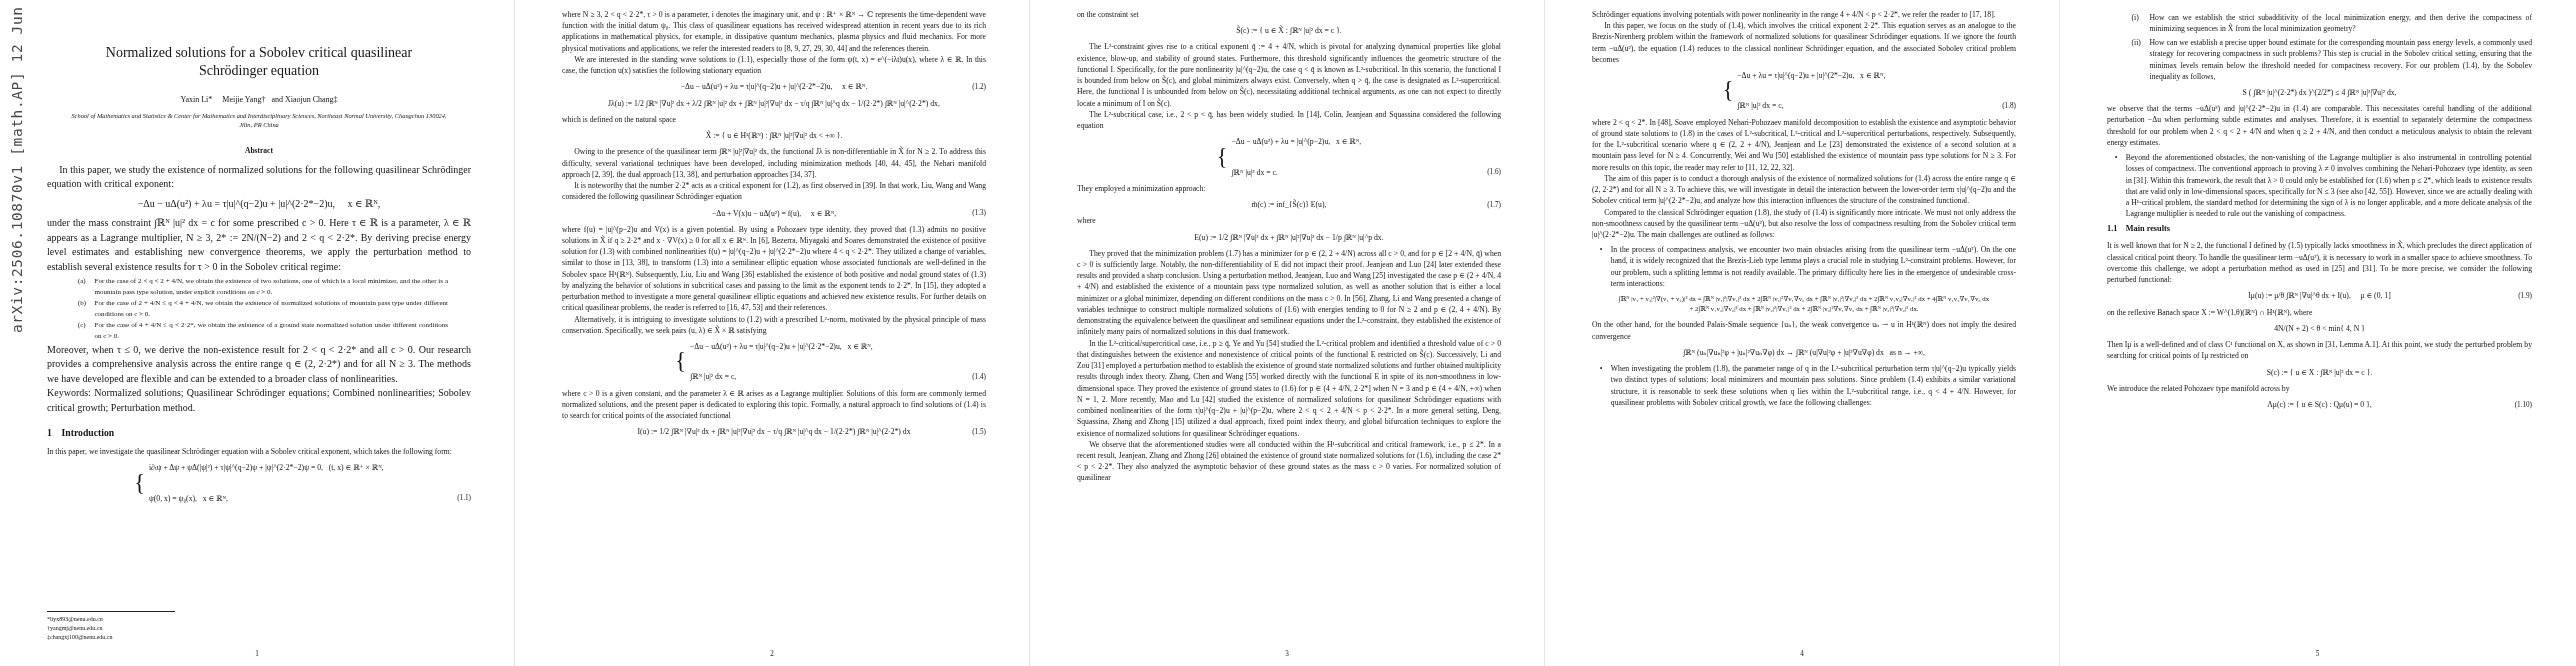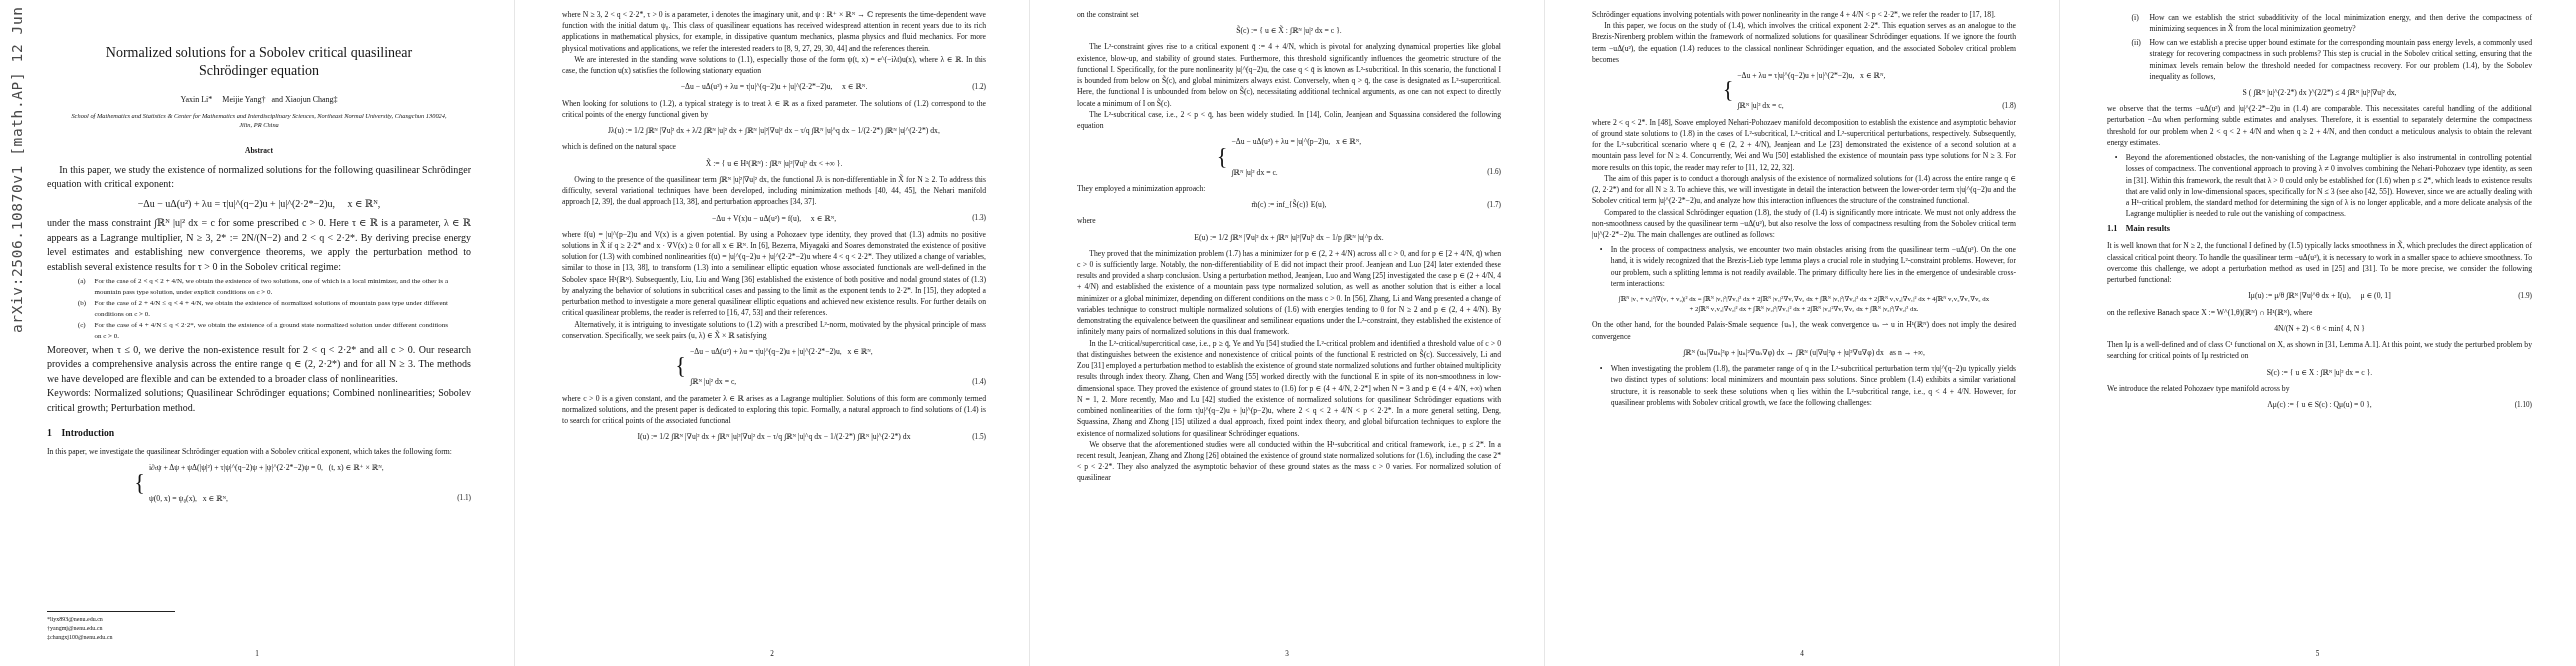--- a/index.html
+++ b/index.html
@@ -129,33 +129,33 @@
   </div>
   <div class="page">
     <div class="flow">
         <p class="para noind">where N ≥ 3, 2 &lt; q &lt; 2·2*, τ &gt; 0 is a parameter, i denotes the imaginary unit, and ψ : ℝ⁺ × ℝᴺ → ℂ represents the time-dependent wave function with the initial datum ψ₀. This class of quasilinear equations has received widespread attention in recent years due to its rich applications in mathematical physics, for example, in dissipative quantum mechanics, plasma physics and fluid mechanics. For more physical motivations and applications, we refer the interested readers to [8, 9, 27, 29, 30, 44] and the references therein.</p>
         <p class="para ">We are interested in the standing wave solutions to (1.1), especially those of the form ψ(t, x) = e^(−iλt)u(x), where λ ∈ ℝ. In this case, the function u(x) satisfies the following stationary equation</p>
         <div class="eq ">
           <span class="sp"></span>
           <span class="body">−Δu − uΔ(u²) + λu = τ|u|^(q−2)u + |u|^(2·2*−2)u,  x ∈ ℝᴺ.</span>
           <span class="tag">(1.2)</span>
         </div>
-        <p class="para noind">When looking for solutions to (1.2), a typical strategy is to treat λ ∈ ℝ as a fixed parameter. The solutions of (1.2) correspond to the critical points of the energy functional given by</p>
         <div class="eq ">
           <span class="sp"></span>
           <span class="body">Jλ(u) := 1/2 ∫ℝᴺ |∇u|² dx + λ/2 ∫ℝᴺ |u|² dx + ∫ℝᴺ |u|²|∇u|² dx − τ/q ∫ℝᴺ |u|^q dx − 1/(2·2*) ∫ℝᴺ |u|^(2·2*) dx,</span>
           <span class="tag"></span>
         </div>
         <p class="para noind">which is defined on the natural space</p>
         <div class="eq ">
           <span class="sp"></span>
           <span class="body">X̃ := { u ∈ H¹(ℝᴺ) : ∫ℝᴺ |u|²|∇u|² dx &lt; +∞ }.</span>
           <span class="tag"></span>
         </div>
         <p class="para ">Owing to the presence of the quasilinear term ∫ℝᴺ |u|²|∇u|² dx, the functional Jλ is non-differentiable in X̃ for N ≥ 2. To address this difficulty, several variational techniques have been developed, including minimization methods [40, 44, 45], the Nehari manifold approach [2, 39], the dual approach [13, 38], and perturbation approaches [34, 37].</p>
+        <p class="para ">It is noteworthy that the number 2·2* acts as a critical exponent for (1.2), as first observed in [39]. In that work, Liu, Wang and Wang considered the following quasilinear Schrödinger equation</p>
         <div class="eq ">
           <span class="sp"></span>
           <span class="body">−Δu + V(x)u − uΔ(u²) = f(u),  x ∈ ℝᴺ,</span>
           <span class="tag">(1.3)</span>
         </div>
         <p class="para noind">where f(u) = |u|^(p−2)u and V(x) is a given potential. By using a Pohozaev type identity, they proved that (1.3) admits no positive solutions in X̃ if q ≥ 2·2* and x · ∇V(x) ≥ 0 for all x ∈ ℝᴺ. In [6], Bezerra, Miyagaki and Soares demonstrated the existence of positive solution for (1.3) with combined nonlinearities f(u) = |u|^(q−2)u + |u|^(2·2*−2)u where 4 &lt; q &lt; 2·2*. They utilized a change of variables, similar to those in [13, 38], to transform (1.3) into a semilinear elliptic equation whose associated functionals are well-defined in the Sobolev space H¹(ℝᴺ). Subsequently, Liu, Liu and Wang [36] established the existence of both positive and nodal ground states of (1.3) by analyzing the behavior of solutions in subcritical cases and passing to the limit as the exponent tends to 2·2*. In [15], they adopted a perturbation method to investigate a more general quasilinear elliptic equations and achieved new existence results. For further details on critical quasilinear problems, the reader is referred to [16, 47, 53] and their references.</p>
         <p class="para ">Alternatively, it is intriguing to investigate solutions to (1.2) with a prescribed L²-norm, motivated by the physical principle of mass conservation. Specifically, we seek pairs (u, λ) ∈ X̃ × ℝ satisfying</p>
         <div class="eq">
           <span class="sp"></span>
           <span class="body casewrap">

